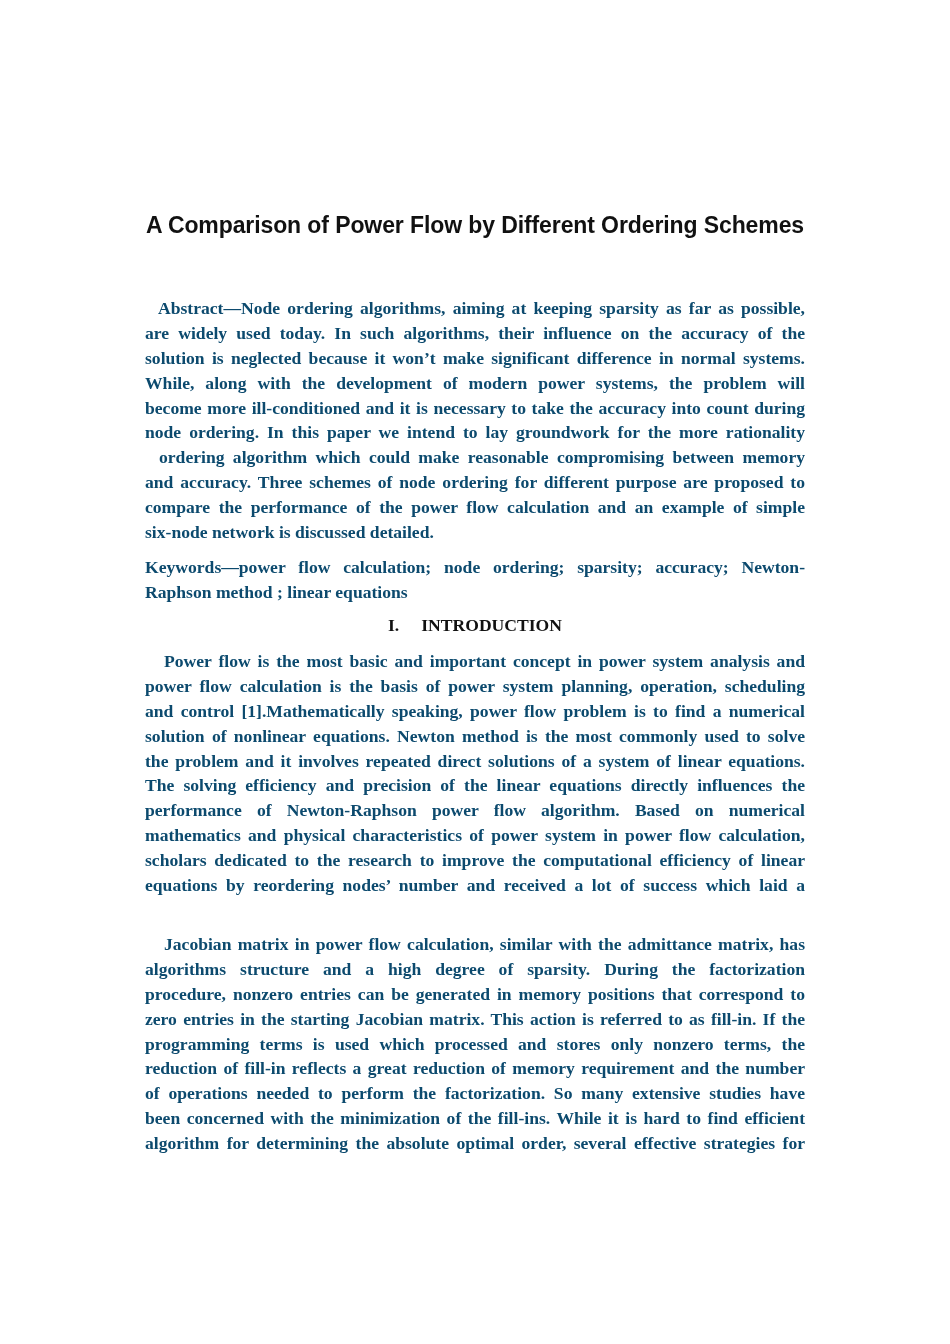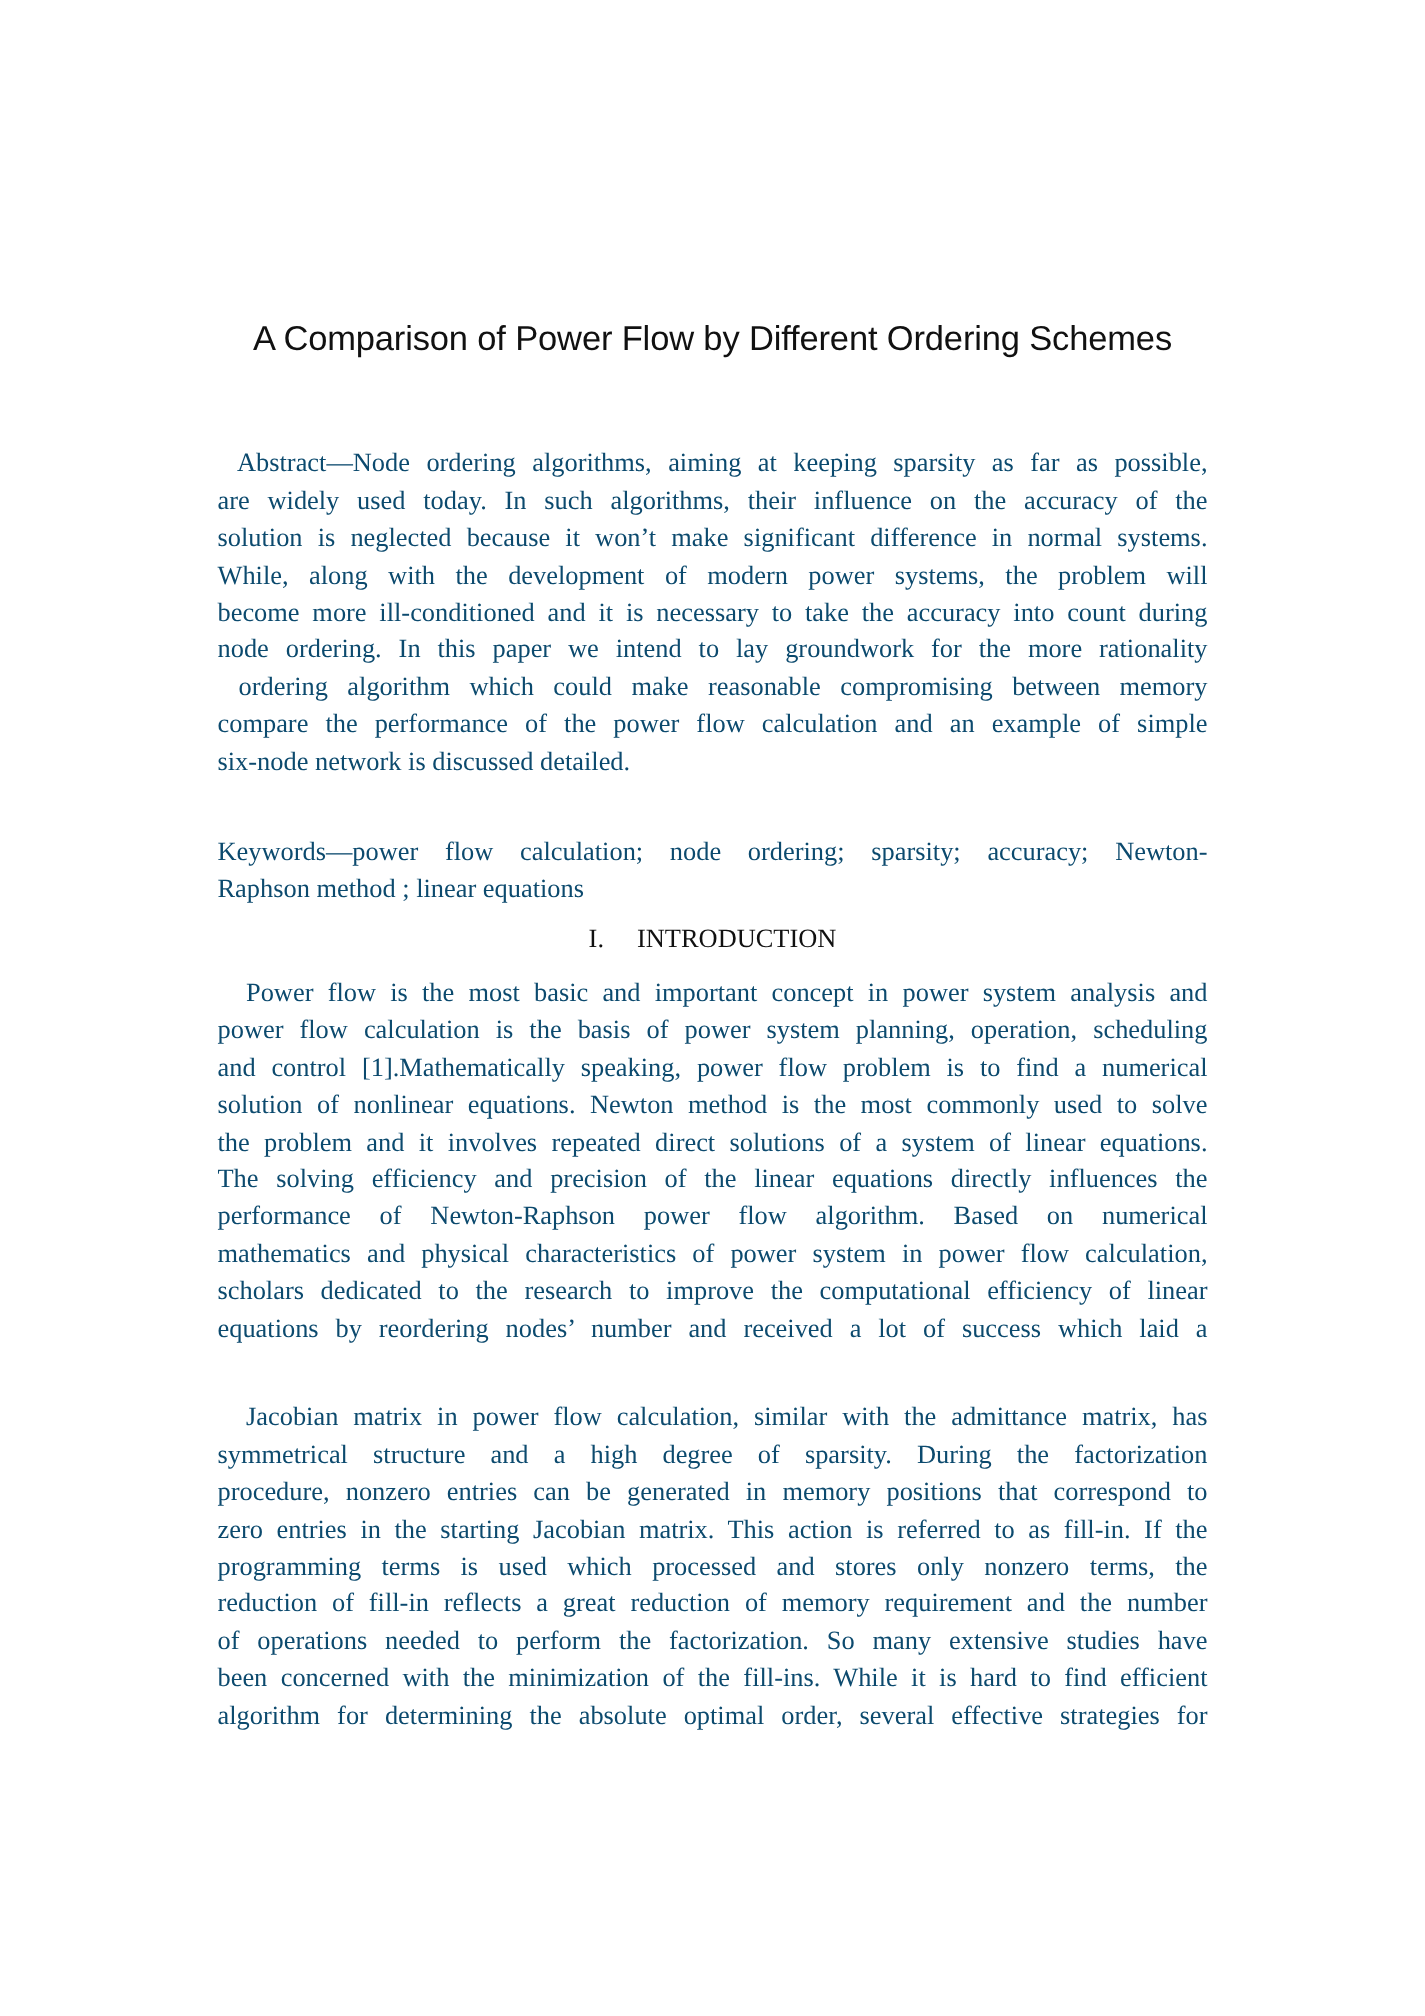--- a/index.html
+++ b/index.html
@@ -1,17 +1,17 @@
 <!DOCTYPE html>
 <html><head>
 <meta charset="utf-8">
 <style>
   html, body { margin: 0; padding: 0; background: #ffffff; }
   body { width: 950px; height: 1344px; position: relative; overflow: hidden; }
-  .page { position: absolute; left: 0; top: 0; width: 776px; height: 1344px; background: #fff; }
+  .page { position: absolute; left: 0; top: 0; width: 776px; height: 1344px; background: #fff; font-weight: bold; }
   .title {
     position: absolute; left: 0; top: 212px; width: 950px; text-align: center;
     font-family: "Liberation Sans", sans-serif; font-size: 23px; color: #111;
     letter-spacing: -0.1px;
   }
   .block {
     position: absolute; left: 145px; width: 660px;
     font-family: "Liberation Serif", serif; font-size: 17.6px; color: #0c4a6e;
     line-height: 24.9px;
   }
@@ -33,20 +33,21 @@
   <div class="title">A Comparison of Power Flow by Different Ordering Schemes</div>
 
   <div class="block" style="top:296px;">
     <span class="line indent" style="word-spacing: 0px;">Abstract—Node ordering algorithms, aiming at keeping sparsity as far as possible,</span>
     <span class="line" style="word-spacing: 0px;">are widely used today. In such algorithms, their influence on the accuracy of the</span>
     <span class="line" style="word-spacing: 0px;">solution is neglected because it won’t make significant difference in normal systems.</span>
     <span class="line" style="word-spacing: 0px;">While, along with the development of modern power systems, the problem will</span>
     <span class="line" style="word-spacing: 0px;">become more ill-conditioned and it is necessary to take the accuracy into count during</span>
     <span class="line" style="word-spacing: 0px;">node ordering. In this paper we intend to lay groundwork for the more rationality</span>
     <span class="line" style="word-spacing: 0px; margin-left: 14px;">ordering algorithm which could make reasonable compromising between memory</span>
+    <span class="line" style="word-spacing: 0px;">and accuracy. Three schemes of node ordering for different purpose are proposed to</span>
     <span class="line" style="word-spacing: 0px;">compare the performance of the power flow calculation and an example of simple</span>
     <span class="line last">six-node network is discussed detailed.</span>
   </div>
 
   <div class="block" style="top:555px;">
     <span class="line" style="word-spacing: 0px;">Keywords—power flow calculation; node ordering; sparsity; accuracy; Newton-</span>
     <span class="line last">Raphson method ; linear equations</span>
   </div>
 
   <div class="heading" style="top:615px;">
@@ -61,21 +62,21 @@
     <span class="line" style="word-spacing: 0px;">the problem and it involves repeated direct solutions of a system of linear equations.</span>
     <span class="line" style="word-spacing: 0px;">The solving efficiency and precision of the linear equations directly influences the</span>
     <span class="line" style="word-spacing: 0px;">performance of Newton-Raphson power flow algorithm. Based on numerical</span>
     <span class="line" style="word-spacing: 0px;">mathematics and physical characteristics of power system in power flow calculation,</span>
     <span class="line" style="word-spacing: 0px;">scholars dedicated to the research to improve the computational efficiency of linear</span>
     <span class="line" style="word-spacing: 0px;">equations by reordering nodes’ number and received a lot of success which laid a</span>
   </div>
 
   <div class="block" style="top:932px;">
     <span class="line indent2" style="word-spacing: 0px;">Jacobian matrix in power flow calculation, similar with the admittance matrix, has</span>
-    <span class="line" style="word-spacing: 0px;">symmetrical structure and a high degree of sparsity. During the factorization</span>
+    <span class="line" style="word-spacing: 0px;">algorithms structure and a high degree of sparsity. During the factorization</span>
     <span class="line" style="word-spacing: 0px;">procedure, nonzero entries can be generated in memory positions that correspond to</span>
     <span class="line" style="word-spacing: 0px;">zero entries in the starting Jacobian matrix. This action is referred to as fill-in. If the</span>
     <span class="line" style="word-spacing: 0px;">programming terms is used which processed and stores only nonzero terms, the</span>
     <span class="line" style="word-spacing: 0px;">reduction of fill-in reflects a great reduction of memory requirement and the number</span>
     <span class="line" style="word-spacing: 0px;">of operations needed to perform the factorization. So many extensive studies have</span>
     <span class="line" style="word-spacing: 0px;">been concerned with the minimization of the fill-ins. While it is hard to find efficient</span>
     <span class="line" style="word-spacing: 0px;">algorithm for determining the absolute optimal order, several effective strategies for</span>
   </div>
 
 </div>

